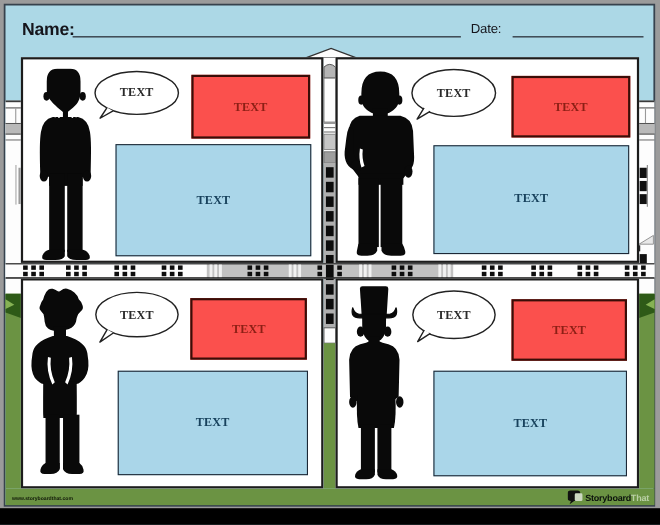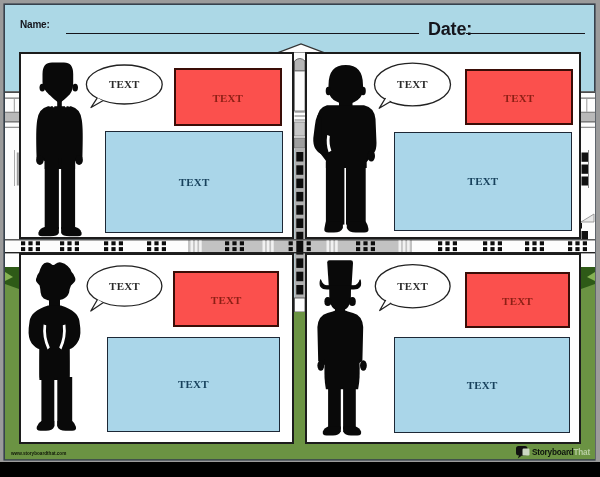--- a/index.html
+++ b/index.html
@@ -202,25 +202,25 @@
 
   <rect x="294" y="312" width="11.5" height="132" fill="#6b9343"></rect>
 
   <path d="M5,267 L19,267 L19,289 L5,284 Z" fill="#2e5a17"></path>
   <path d="M5,272 L13,277 L5,281 Z" fill="#86b254"></path>
 
   <path d="M581,267 L595,267 L595,284 L581,289 Z" fill="#2e5a17"></path>
   <path d="M595,272 L587,277 L595,281 Z" fill="#86b254"></path>
 </svg>
 
-<div class="abs" style="left:20px;top:18.6px;font-size:10px;font-weight:bold;color:#15151c;letter-spacing:-0.2px;text-align:center;">Name:</div>
+<div class="abs" style="left:20px;top:18.6px;font-size:16px;font-weight:bold;color:#15151c;letter-spacing:-0.2px;text-align:center;">Name:</div>
 
 <div class="abs" style="left:65.5px;top:32.6px;width:353px;height:1.6px;background:#15151c;"></div>
 
-<div class="abs" style="left:428px;top:18.6px;font-size:18px;font-weight:bold;color:#15151c;letter-spacing:-0.2px;">Date:</div>
+<div class="abs" style="left:428px;top:18.6px;font-size:12px;font-weight:normal;color:#15151c;letter-spacing:-0.2px;">Date:</div>
 
 <div class="abs" style="left:466px;top:32.6px;width:118.5px;height:1.6px;background:#15151c;"></div>
 
 <div class="panel" style="left:19px;top:52px;width:275px;height:187px;"></div>
 
 <div class="panel" style="left:305px;top:52px;width:276px;height:187px;"></div>
 
 <div class="panel" style="left:19px;top:253px;width:275px;height:191px;"></div>
 
 <div class="panel" style="left:305px;top:253px;width:276px;height:191px;"></div>

